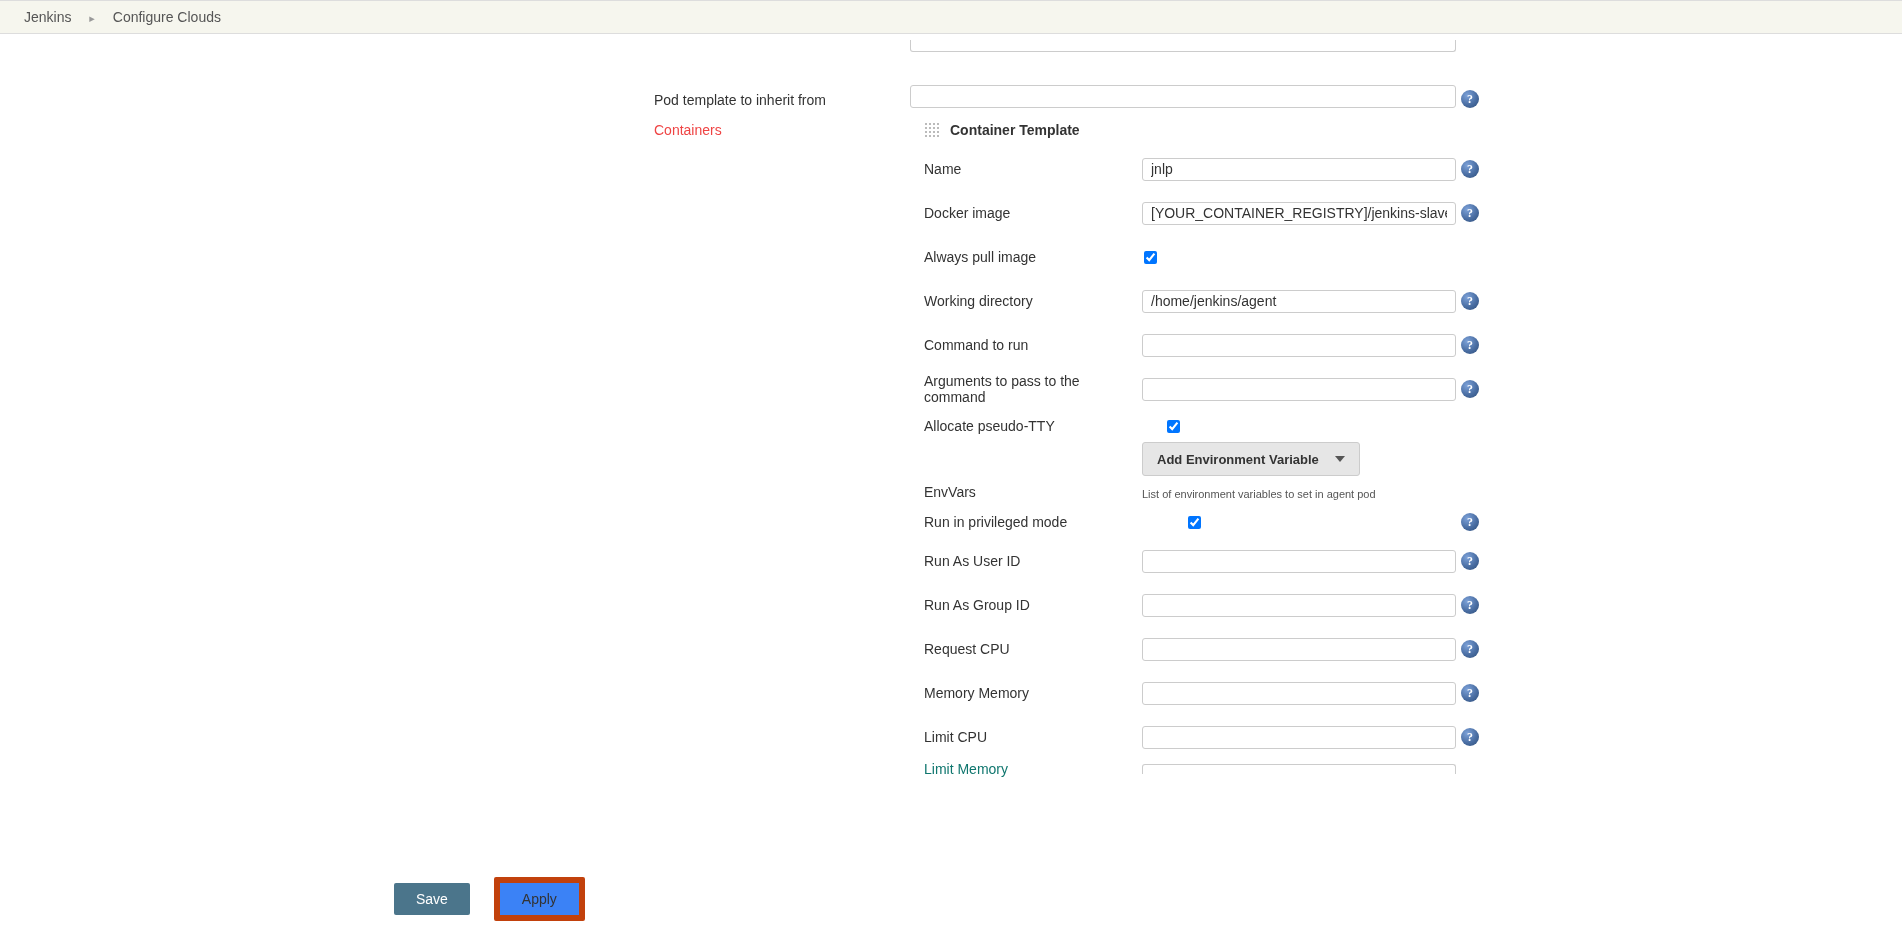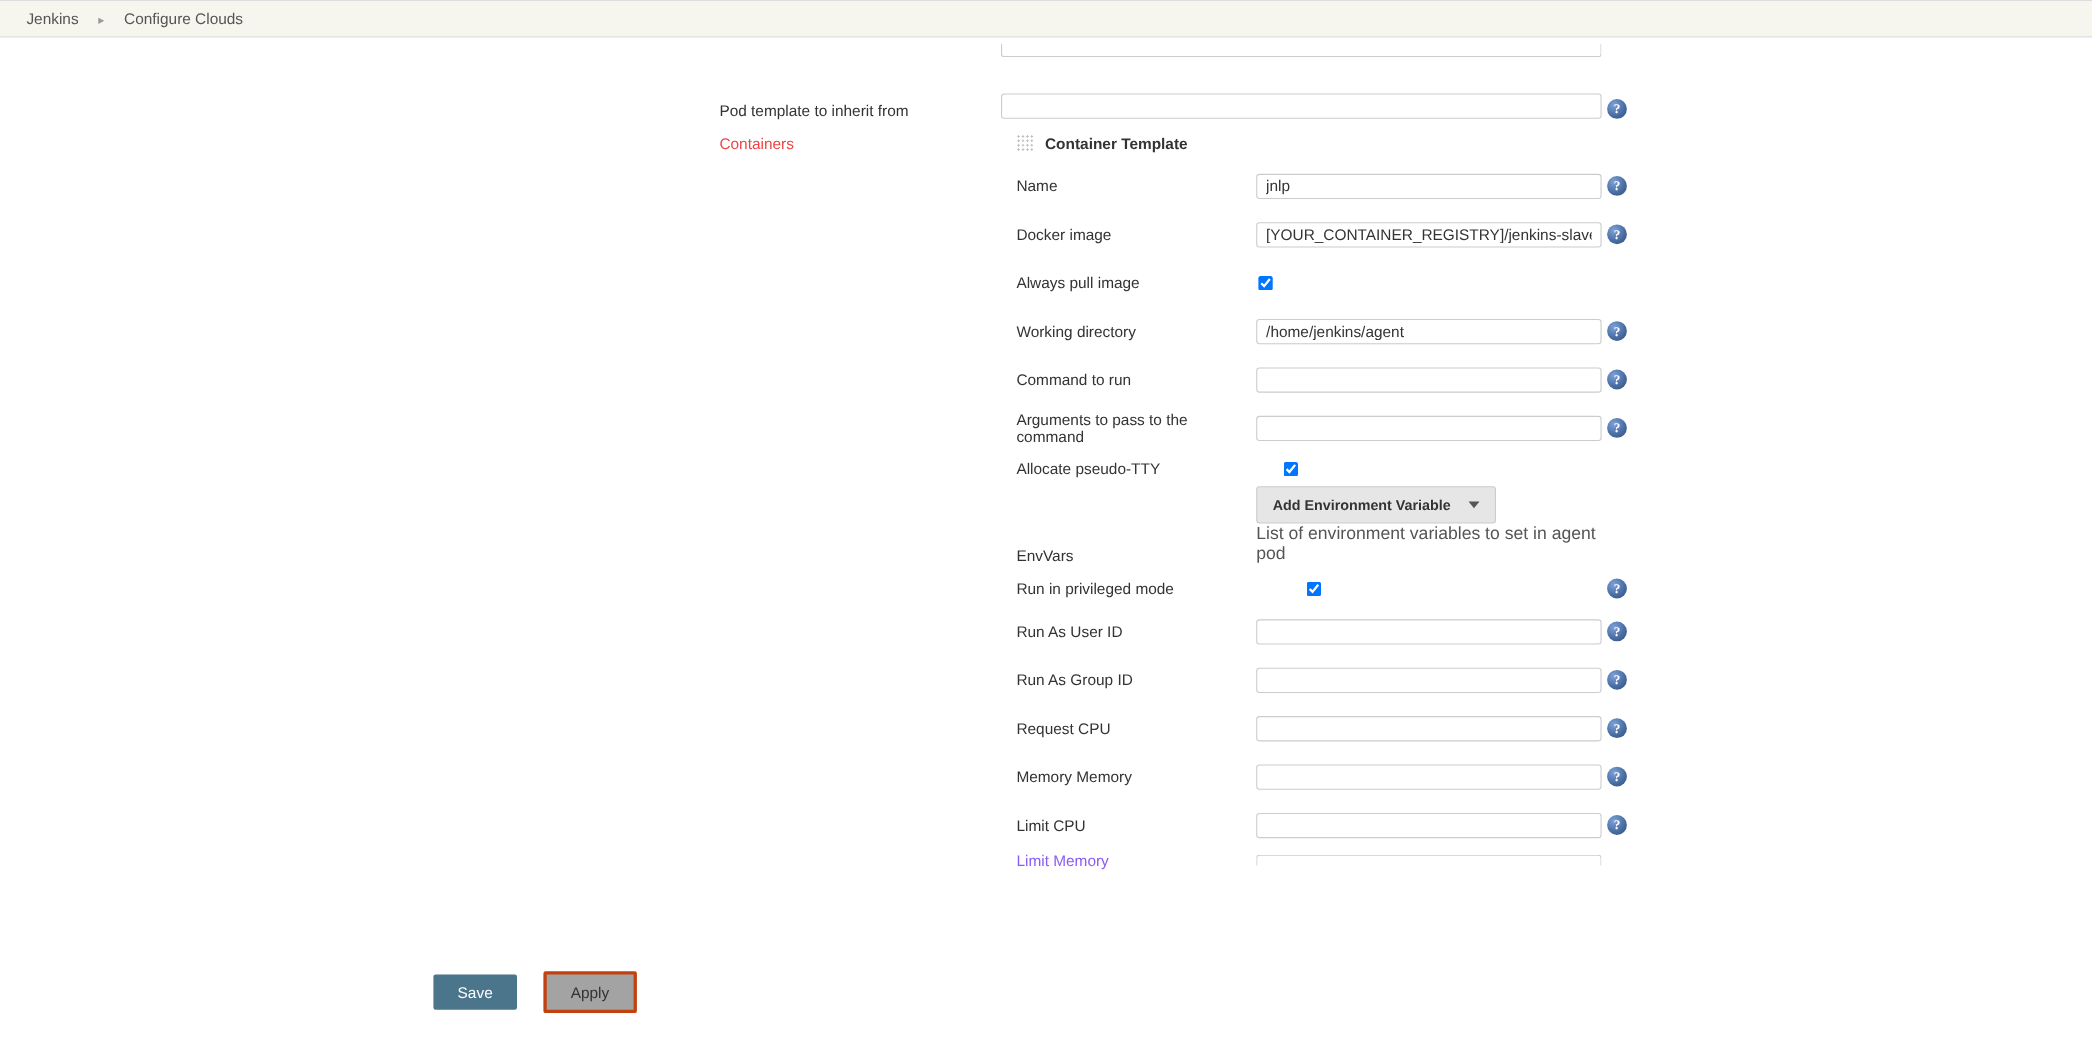--- a/index.html
+++ b/index.html
@@ -157,23 +157,23 @@
       cursor: pointer;
     }
     .menu-button .caret {
       margin-left: 16px;
       width: 0; height: 0;
       border-left: 5px solid transparent;
       border-right: 5px solid transparent;
       border-top: 6px solid #555;
     }
     .help-text {
-      font-size: 16px;
+      font-size: 11px;
       color: #555;
-      margin-top: 1px;
+      margin-top: 12px;
     }
     .bottom-bar {
       position: fixed;
       left: 0; right: 0; bottom: 0;
       padding: 10px 0 24px 394px;
       background: #fff;
     }
     .btn {
       display: inline-block;
       border: none;
@@ -182,25 +182,25 @@
       font-size: 14px;
       font-weight: normal;
       cursor: pointer;
     }
     .btn-save {
       background: #4b758b;
       color: #fff;
       margin-right: 20px;
     }
     .btn-apply {
-      background: #a3a3a3;
-      color: #333;
-      border: 3px solid #c2410c;
-    }
-    .fade-row .ct-label { color: #8b5cf6; }
+      background: #3b82f6;
+      color: #333;
+      border: 6px solid #c2410c;
+    }
+    .fade-row .ct-label { color: #0f766e; }
     .container-template-panel {
       border-left: none;
     }
     .half-visible-input {
       height: 10px;
       border: 1px solid #ccc;
       border-bottom: none;
       border-radius: 3px 3px 0 0;
       width: 100%;
     }

